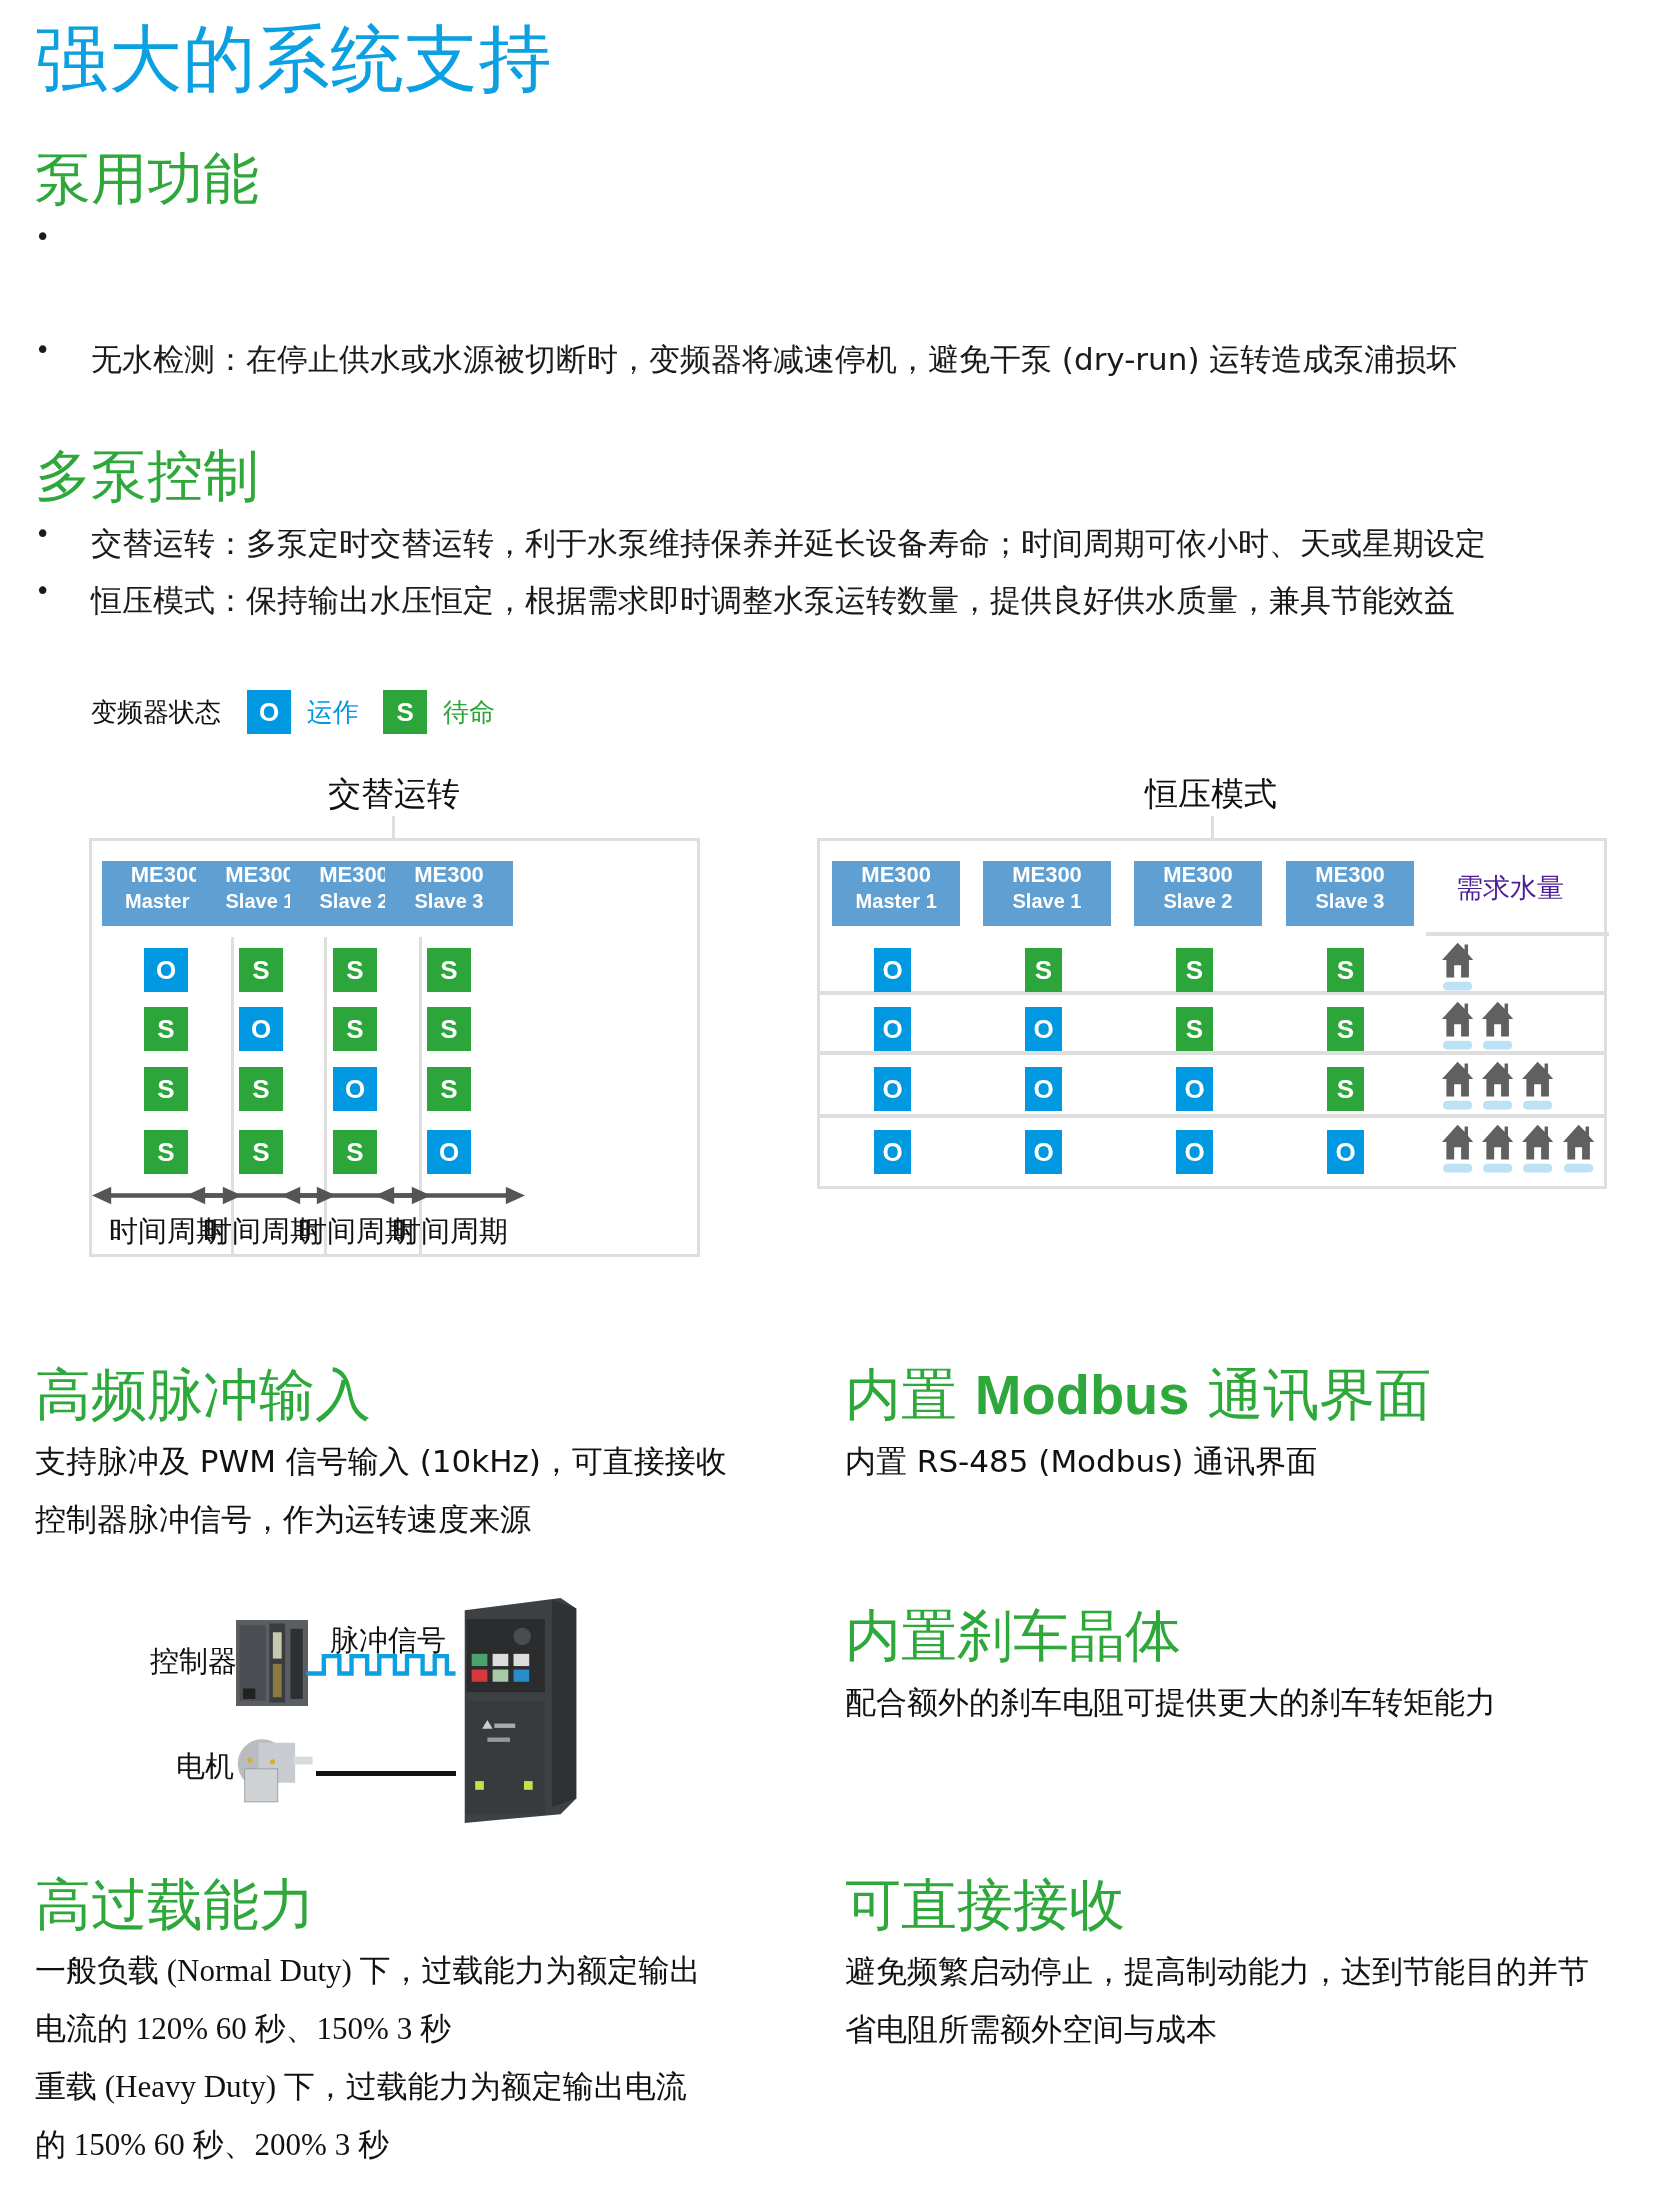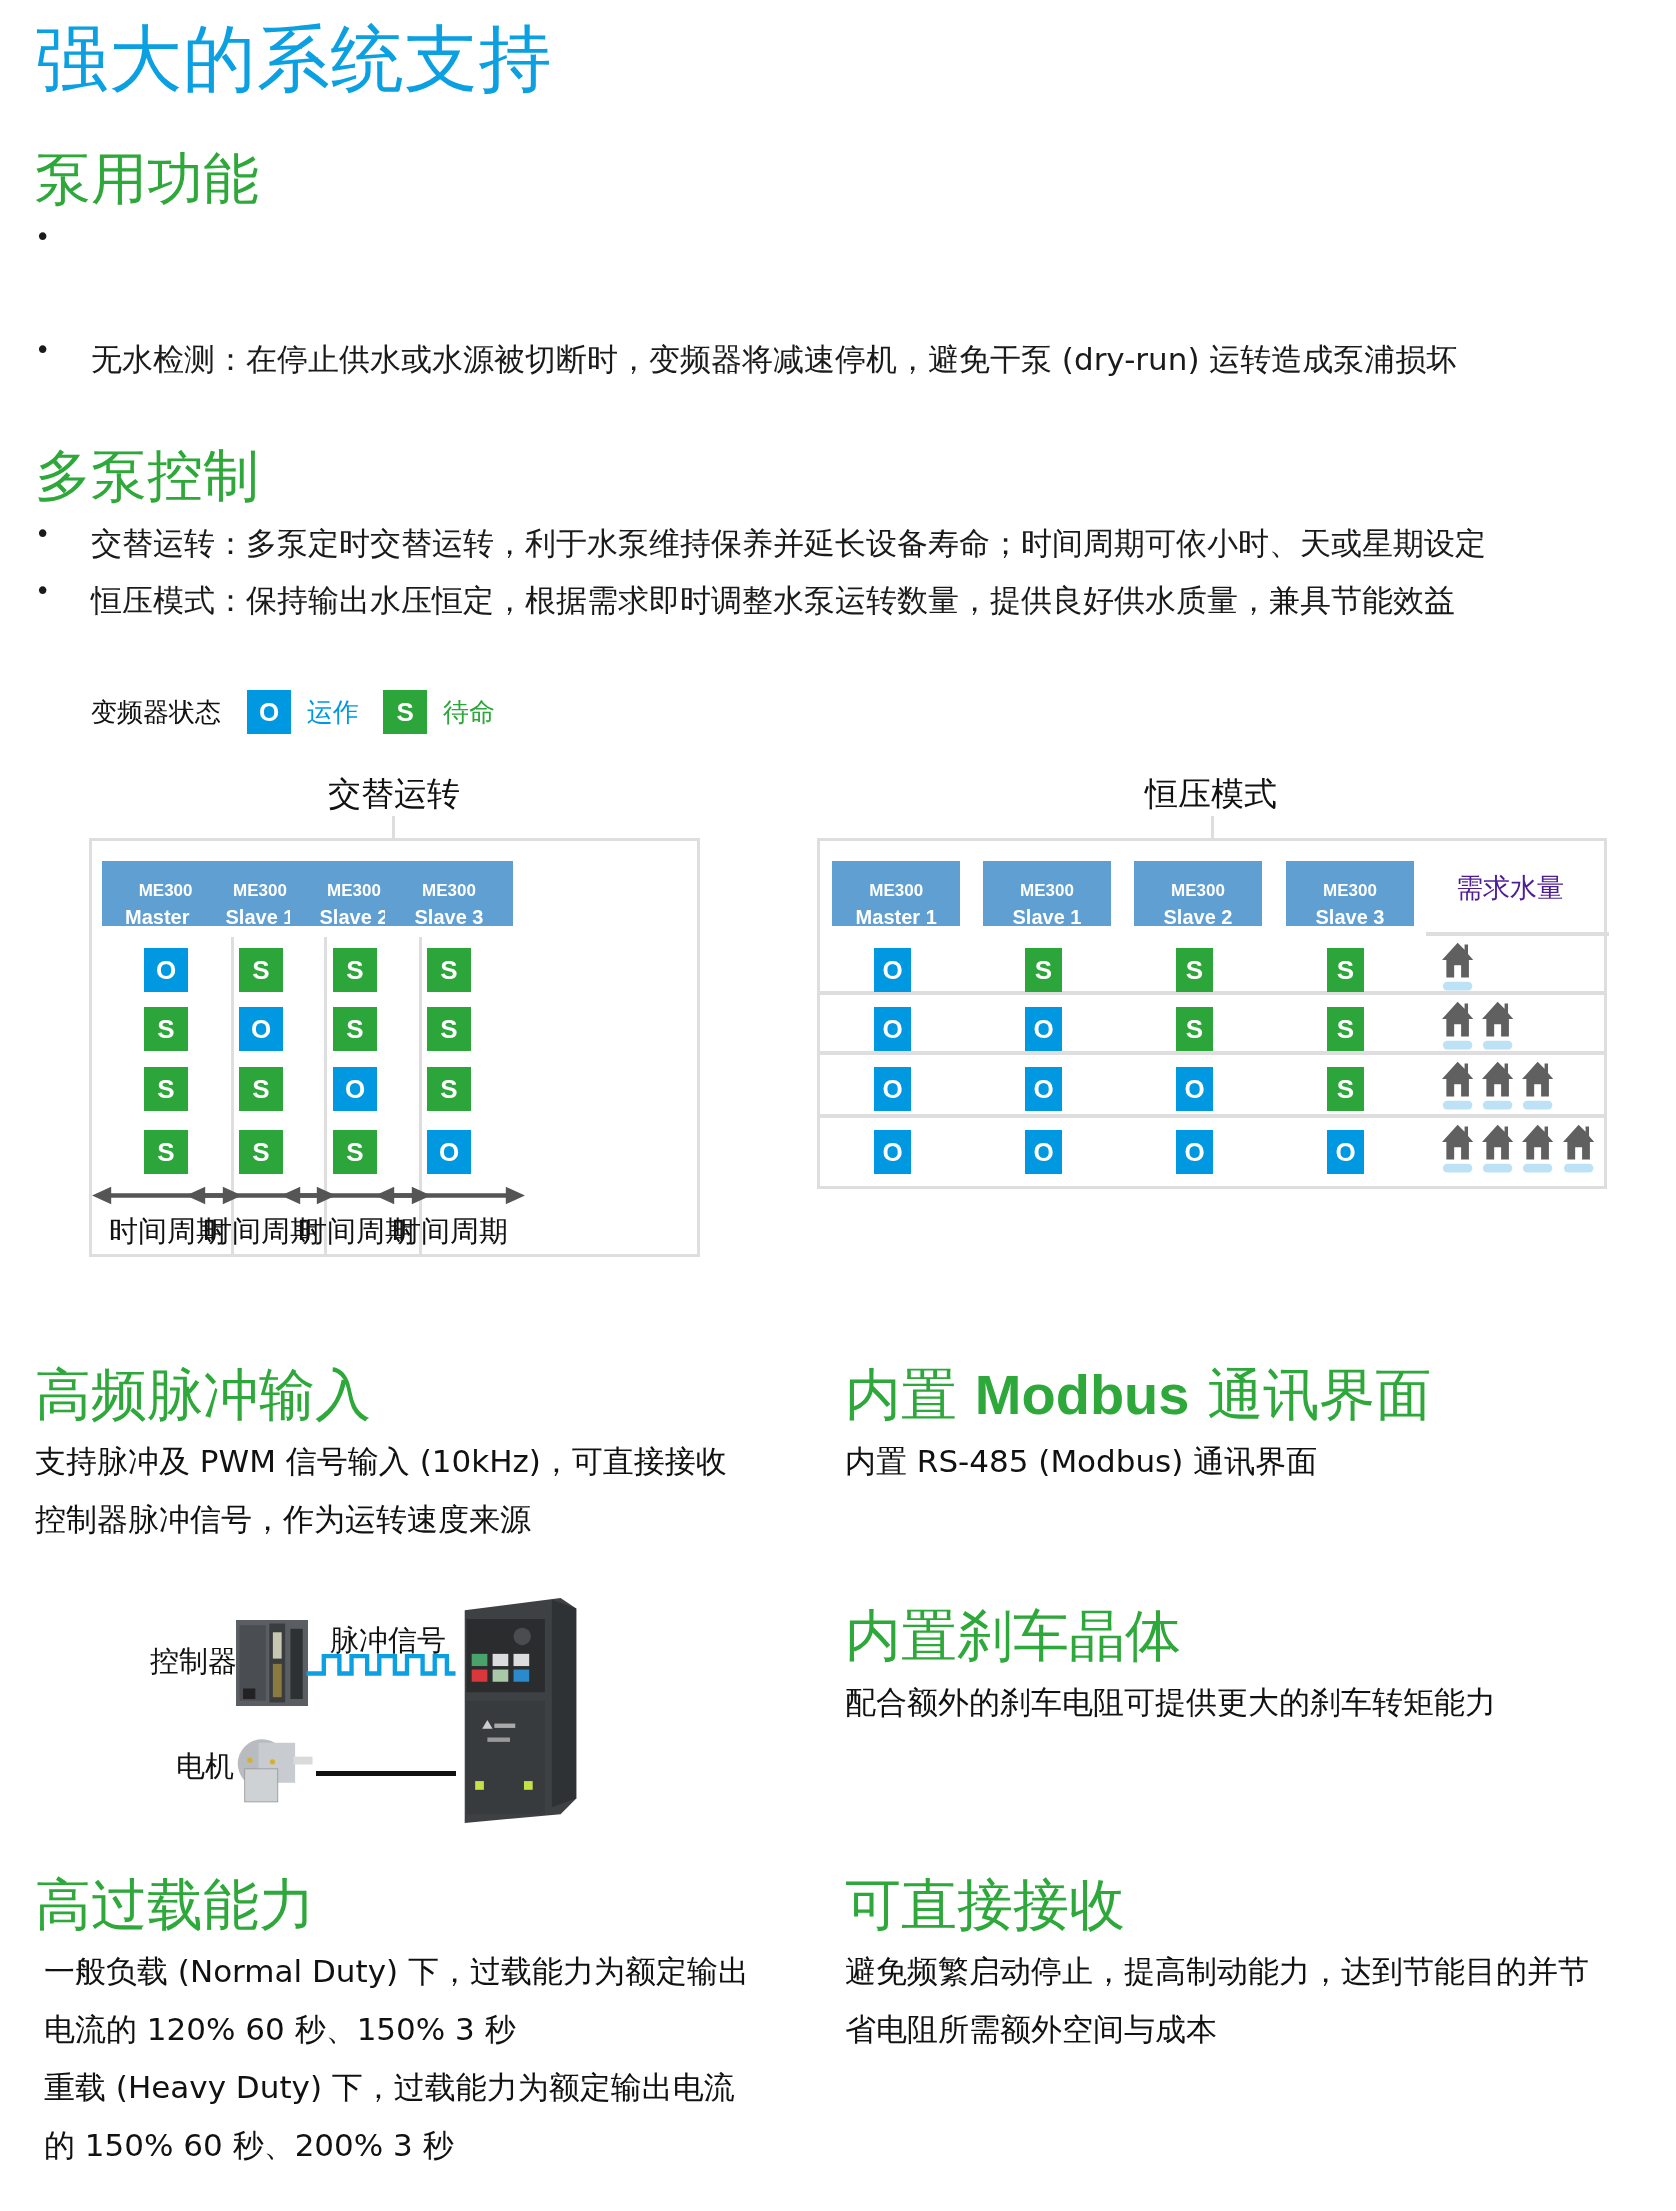--- a/index.html
+++ b/index.html
@@ -19,21 +19,21 @@
   .legend .lbl { color: #111; margin-right: 26px; }
   .badge { width: 44px; height: 44px; display: inline-flex; align-items: center; justify-content: center; color: #fff; font-family: "Liberation Sans", sans-serif; font-weight: bold; font-size: 26px; }
   .badge.o { background: #0098e0; }
   .badge.s { background: #2ca63a; }
   .legend .t-o { color: #0098e0; margin-left: 15.7px; margin-right: 24.5px; }
   .legend .t-s { color: #2ca63a; margin-left: 15.7px; }
 
   .diag-title { font-size: 33px; color: #111; text-align: center; }
   .frame { border: 3.5px solid #dedede; }
   .hdr { position: absolute; background: #5f9fd1; color: #fff; font-family: "Liberation Sans", sans-serif; font-weight: bold; text-align: center; width: 128px; height: 65px; }
-  .hdr .l1 { font-size: 17px; line-height: 26px; margin-top: 17px; }
+  .hdr .l1 { font-size: 22px; line-height: 26px; margin-top: 1px; }
   .hdr .l2 { font-size: 20px; line-height: 26px; font-weight: bold; }
   .vline { position: absolute; width: 2.6px; background: #dedede; }
   .hline { position: absolute; height: 3.5px; background: #dedede; }
   .arrow { position: absolute; height: 21px; }
   .period { position: absolute; font-size: 29px; text-align: center; width: 150px; color: #111; }
 
   .house { position: absolute; width: 37px; height: 52px; }
   .demand-lbl { position: absolute; font-size: 27px; color: #4c1d95; }
 
   
@@ -277,21 +277,21 @@
 <div class="abs body-text" style="left:845px; top:1432px;">
   <div>内置 RS-485 (Modbus) 通讯界面</div>
 </div>
 
 <h2 class="abs h2" style="left:845px; top:1604px;">内置刹车晶体</h2>
 <div class="abs body-text" style="left:845px; top:1673px;">
   <div>配合额外的刹车电阻可提供更大的刹车转矩能力</div>
 </div>
 
 <h2 class="abs h2" style="left:35px; top:1873px;">高过载能力</h2>
-<div class="abs body-text" style="left:44px; top:1942px;">
+<div class="abs body-text" style="left:35px; top:1942px;font-family:Liberation Serif, serif;">
   <div>一般负载 (Normal Duty) 下，过载能力为额定输出</div>
   <div>电流的 120% 60 秒、150% 3 秒</div>
   <div>重载 (Heavy Duty) 下，过载能力为额定输出电流</div>
   <div>的 150% 60 秒、200% 3 秒</div>
 </div>
 
 <h2 class="abs h2" style="left:845px; top:1873px;">可直接接收</h2>
 <div class="abs body-text" style="left:845px; top:1942px;">
   <div>避免频繁启动停止，提高制动能力，达到节能目的并节</div>
   <div>省电阻所需额外空间与成本</div>

